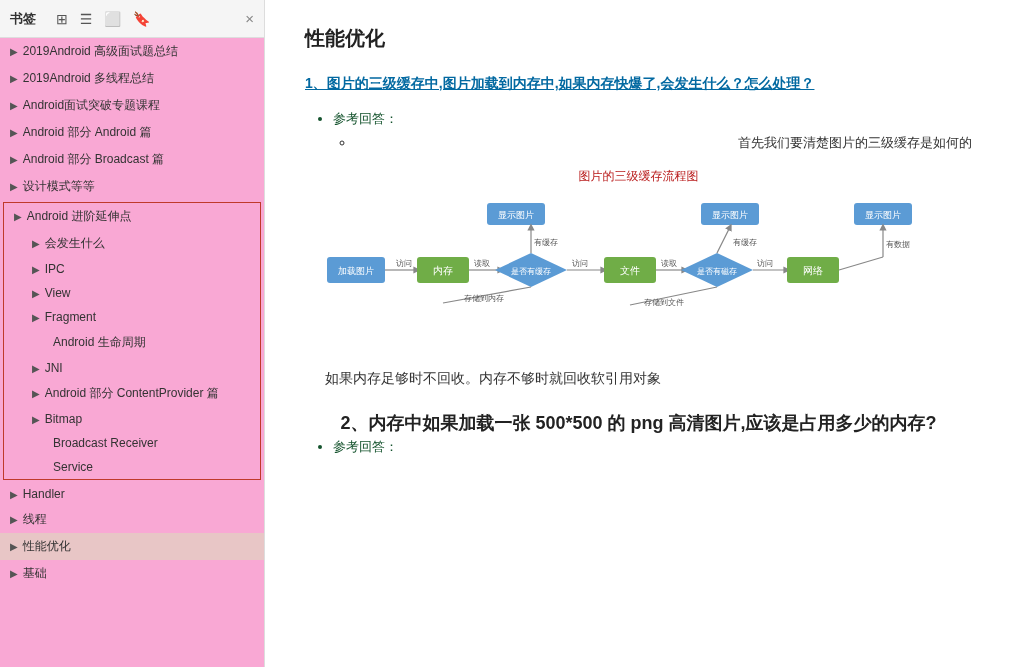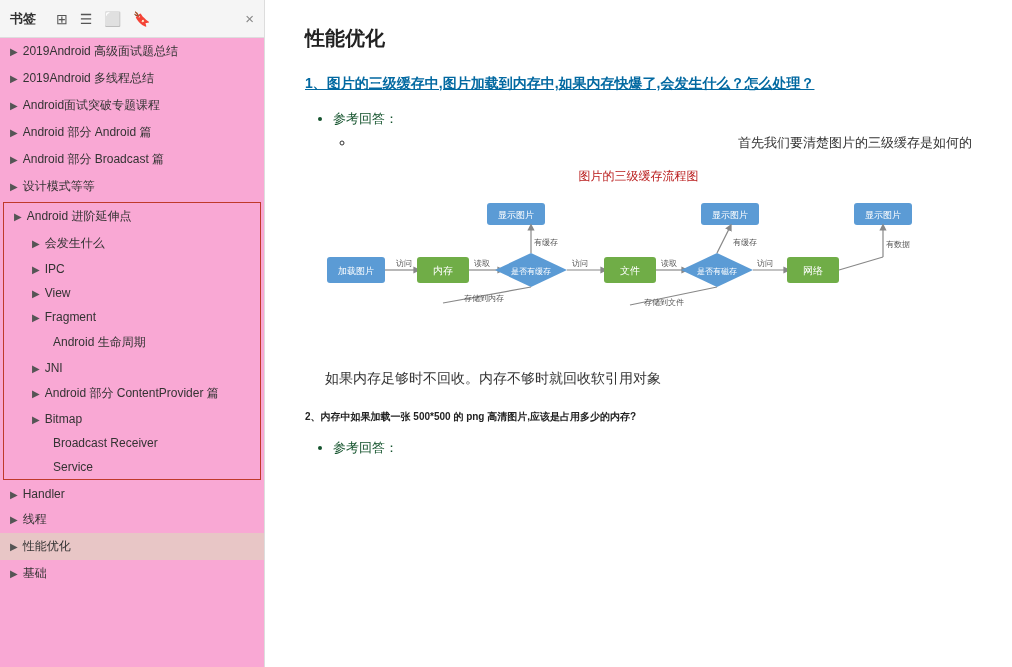--- a/index.html
+++ b/index.html
@@ -99,25 +99,25 @@
       max-width: 100%;
     }
 
     .note-text {
       font-size: 14px;
       color: #333;
       margin: 10px 0 20px 20px;
     }
 
     .question2 {
-      font-size: 10px;
+      font-size: 18px;
       font-weight: bold;
       color: #222;
-      margin-bottom: 14px;
       line-height: 1.7;
+      text-align: center;
     }
 
     ul.answer-list {
       list-style: disc;
       margin-left: 28px;
     }
 
     ul.answer-list li {
       font-size: 13px;
       color: #14532d;

